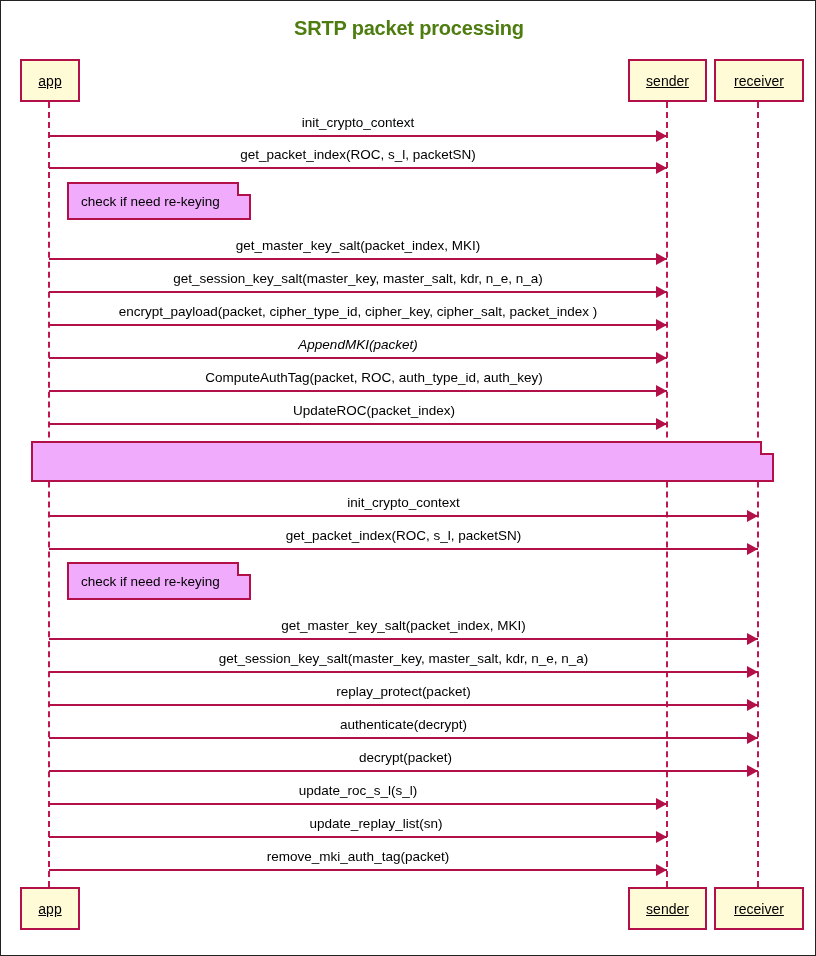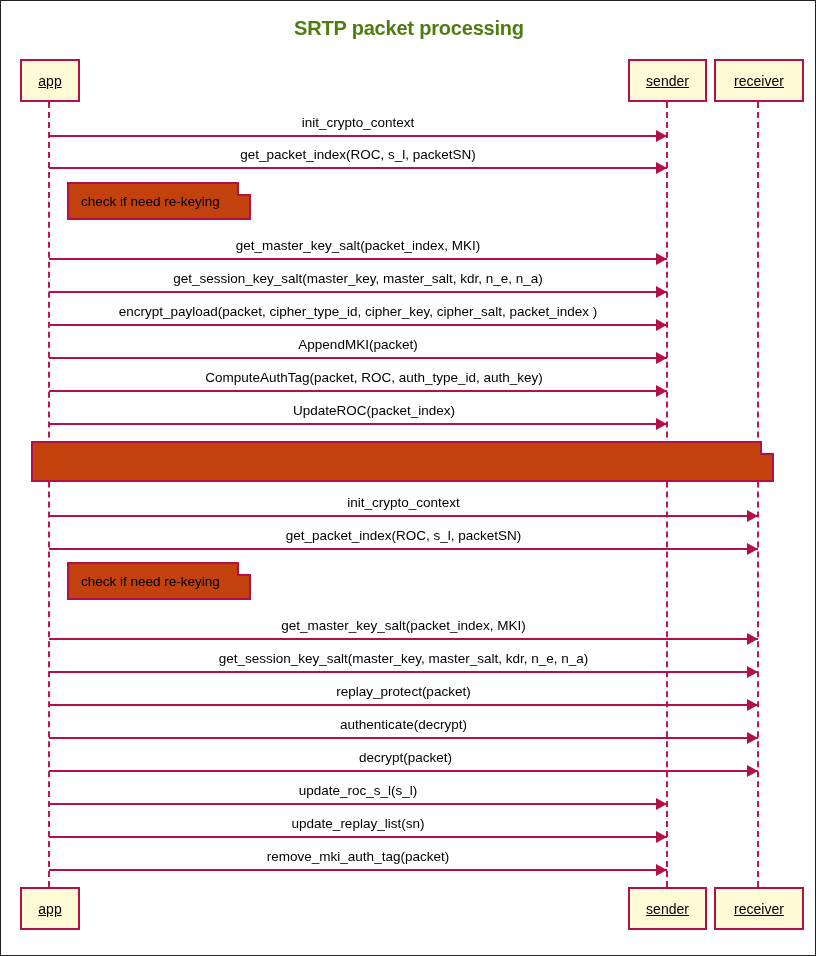--- a/index.html
+++ b/index.html
@@ -82,21 +82,21 @@
     bottom: 4px;
     text-align: center;
     font-size: 13.5px;
     color: #000000;
     white-space: nowrap;
     line-height: 16px;
   }
   
   .note {
     position: absolute;
-    background: #c2410c;
+    background: #f0abfc;
     border: 2px solid #b3104a;
     box-sizing: border-box;
     display: flex;
     align-items: center;
   }
   .note-text {
     font-size: 13.5px;
     color: #000000;
     white-space: nowrap;
     width: 100%;
@@ -187,21 +187,21 @@
         <div class="msg-label" style="left: 0px; width: 618px;">get_session_key_salt(master_key, master_salt, kdr, n_e, n_a)</div>
       </div>
       <div class="message" style="left: 48px; top: 323px; width: 618px;">
         <div class="msg-line" style="width: 618px;"></div>
         <div class="msg-arrow" style="left: 607px;"></div>
         <div class="msg-label" style="left: 0px; width: 618px;">encrypt_payload(packet, cipher_type_id, cipher_key, cipher_salt, packet_index )</div>
       </div>
       <div class="message" style="left: 48px; top: 356px; width: 618px;">
         <div class="msg-line" style="width: 618px;"></div>
         <div class="msg-arrow" style="left: 607px;"></div>
-        <div class="msg-label" style="left: 0px; width: 618px;">AppendMKI(packet)</div>
+        <div class="msg-label" style="left: 0px; width: 618px; font-style: italic;">AppendMKI(packet)</div>
       </div>
       <div class="message" style="left: 48px; top: 389px; width: 618px;">
         <div class="msg-line" style="width: 618px;"></div>
         <div class="msg-arrow" style="left: 607px;"></div>
         <div class="msg-label" style="left: 16px; width: 618px;">ComputeAuthTag(packet, ROC, auth_type_id, auth_key)</div>
       </div>
       <div class="message" style="left: 48px; top: 422px; width: 618px;">
         <div class="msg-line" style="width: 618px;"></div>
         <div class="msg-arrow" style="left: 607px;"></div>
         <div class="msg-label" style="left: 16px; width: 618px;">UpdateROC(packet_index)</div>
@@ -242,21 +242,21 @@
         <div class="msg-label" style="left: 2px; width: 709px;">decrypt(packet)</div>
       </div>
       <div class="message" style="left: 48px; top: 802px; width: 618px;">
         <div class="msg-line" style="width: 618px;"></div>
         <div class="msg-arrow" style="left: 607px;"></div>
         <div class="msg-label" style="left: 0px; width: 618px;">update_roc_s_l(s_l)</div>
       </div>
       <div class="message" style="left: 48px; top: 835px; width: 618px;">
         <div class="msg-line" style="width: 618px;"></div>
         <div class="msg-arrow" style="left: 607px;"></div>
-        <div class="msg-label" style="left: 0px; width: 618px;">update_replay_list(sn)</div>
+        <div class="msg-label" style="left: 18px; width: 618px;">update_replay_list(sn)</div>
       </div>
       <div class="message" style="left: 48px; top: 868px; width: 618px;">
         <div class="msg-line" style="width: 618px;"></div>
         <div class="msg-arrow" style="left: 607px;"></div>
         <div class="msg-label" style="left: 0px; width: 618px;">remove_mki_auth_tag(packet)</div>
       </div>
     </div>
   <div id="notes-layer">
       <div class="note" style="left: 66px; top: 181px; width: 184px; height: 38px;">
         <div class="fold"></div>

